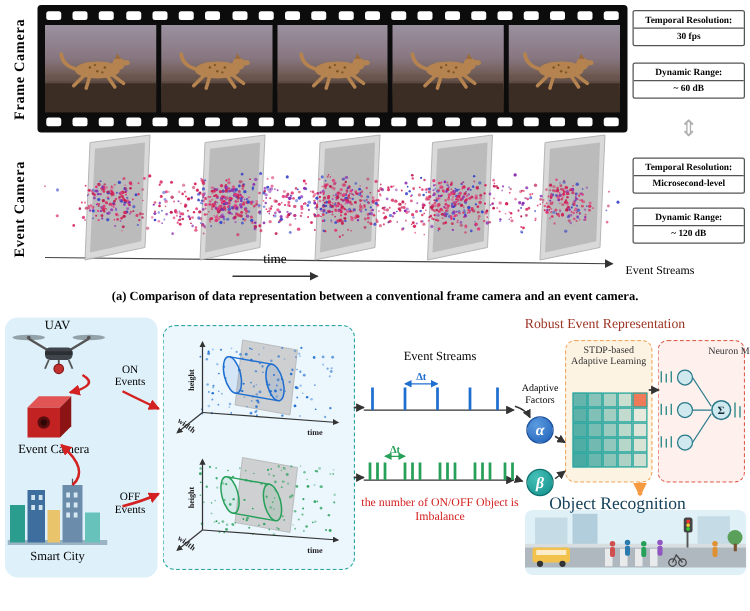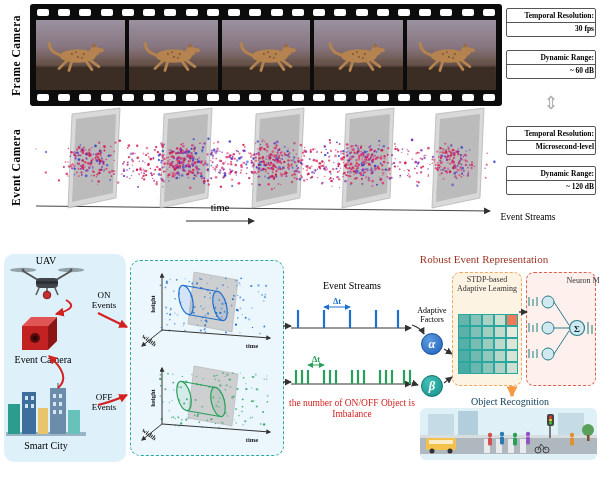--- a/index.html
+++ b/index.html
@@ -10,21 +10,21 @@
     font-weight:bold;font-size:11.5px;writing-mode:vertical-rl;transform:rotate(180deg);letter-spacing:.5px;z-index:10}
   .film{position:absolute;left:30px;top:4px;width:472px;height:102px;background:#0c0c0c;border-radius:3px;z-index:2}
   .holes{position:absolute;left:7px;right:7px;height:7px;display:flex;justify-content:space-between}
   #holes-top{top:5px}#holes-bottom{bottom:5px}
   .hole{width:12px;height:7px;background:#fff;border-radius:2px}
   .frames{position:absolute;left:6px;right:6px;top:16px;bottom:16px;display:flex;gap:4px}
   .frame{flex:1;position:relative;overflow:hidden;
     background:linear-gradient(180deg,#9b91a0 0%,#877680 38%,#6e5a52 58%,#4a392c 78%,#2f231c 100%)}
   .frame svg{position:absolute;inset:0;width:100%;height:100%}
   .spec{position:absolute;left:506px;width:90px;background:#fff;border:1px solid #555;border-radius:2px;
-    text-align:right;font-weight:bold;font-size:7.5px;line-height:1.3;z-index:10}
+    text-align:center;font-weight:bold;font-size:7.5px;line-height:1.3;z-index:10}
   .spec .l{padding:2px 1px 1px;border-bottom:1px solid #555}
   .spec .v{padding:1px 1px 2px}
   .blabel{position:absolute;font-weight:normal;text-align:center;z-index:10;line-height:1.15}
   .cap{position:absolute;left:0;right:0;text-align:center;font-weight:bold;font-size:10px;z-index:10}
   .panelL{position:absolute;left:4px;top:254px;width:122px;height:208px;background:#def0fa;border-radius:10px;z-index:1}
   .dashbox{position:absolute;left:130px;top:260px;width:154px;height:196px;border:1.6px dashed #2aa8a0;
     border-radius:10px;background:#ecf6fd;z-index:1}
   .stdpbox{position:absolute;left:452px;top:272px;width:70px;height:114px;background:#fdf3e3;
     border:1.4px dashed #f0a860;border-radius:8px;z-index:1}
   .neurbox{position:absolute;left:526px;top:272px;width:70px;height:114px;background:#fdf0ed;
@@ -1711,20 +1711,21 @@
         <circle cx="431.4" cy="57.6" r="1.34" fill="#d6245a" opacity="0.59"></circle>
         <circle cx="438.1" cy="49.6" r="1.02" fill="#e0387a" opacity="0.89"></circle>
         <circle cx="422.0" cy="66.1" r="1.23" fill="#d6245a" opacity="0.94"></circle>
         <circle cx="428.8" cy="45.7" r="1.30" fill="#d6245a" opacity="0.57"></circle>
       </g>
   </svg>
 
   <div class="blabel" style="left:190px;top:202px;width:60px;font-size:10.5px;font-weight:normal">time</div>
   <div class="blabel" style="left:460px;top:212px;width:136px;font-size:9.5px">Event Streams</div>
 
+  <div class="cap" style="top:232px">(a) Comparison of data representation between a conventional frame camera and an event camera.</div>
 
   <div class="panelL"></div>
 
   <div class="blabel" style="left:18px;top:255px;width:56px;font-size:10px">UAV</div>
 
   <svg class="abs" viewBox="0 0 78 38" style="left:8px;top:265px;width:78px;height:38px;z-index:5">
     <ellipse cx="15" cy="5" rx="13" ry="2.2" fill="#8b98a0" opacity="0.9"></ellipse>
     <ellipse cx="63" cy="5" rx="13" ry="2.2" fill="#8b98a0" opacity="0.9"></ellipse>
     <circle cx="15" cy="5" r="1.5" fill="#555"></circle>
       <circle cx="63" cy="5" r="1.5" fill="#555"></circle>
@@ -2138,21 +2139,21 @@
     <circle cx="22" cy="40" r="6" fill="#cfe9ef" stroke="#2a7a8a" stroke-width="1"></circle>
     <circle cx="22" cy="66" r="6" fill="#cfe9ef" stroke="#2a7a8a" stroke-width="1"></circle>
     <circle cx="51" cy="40" r="7.5" fill="#cfe9ef" stroke="#2a7a8a" stroke-width="1.2"></circle>
     <text class="sigtxt" x="51" y="43.5" text-anchor="middle">Σ</text>
     <g stroke="#17807e" stroke-width="1">
       <line x1="62" y1="34" x2="62" y2="46"></line>
         <line x1="66" y1="37" x2="66" y2="46"></line>
     </g>
   </svg>
 
-  <div class="blabel" style="left:424px;top:396px;width:172px;font-size:10px;color:#16425b">Object Recognition</div>
+  <div class="blabel" style="left:408px;top:396px;width:172px;font-size:14px;color:#16425b">Object Recognition</div>
 
   <svg class="plot" viewBox="0 0 177 52" style="left:420px;top:408px;width:177px;height:52px">
     <rect x="0" y="0" width="177" height="52" rx="6" fill="#dff0f7"></rect>
     <rect x="8" y="6" width="26" height="22" fill="#c5dbe6"></rect>
     <rect x="38" y="3" width="20" height="25" fill="#b2cedd"></rect>
     <rect x="138" y="5" width="26" height="23" fill="#c5dbe6"></rect>
     <rect x="0" y="27" width="177" height="3" fill="#d8dde0"></rect>
     <rect x="0" y="30" width="177" height="16" fill="#b0b8bf"></rect>
     <rect x="64" y="31" width="6" height="14" fill="#efefef" opacity="0.9"></rect>
     <rect x="76" y="31" width="6" height="14" fill="#efefef" opacity="0.9"></rect>

